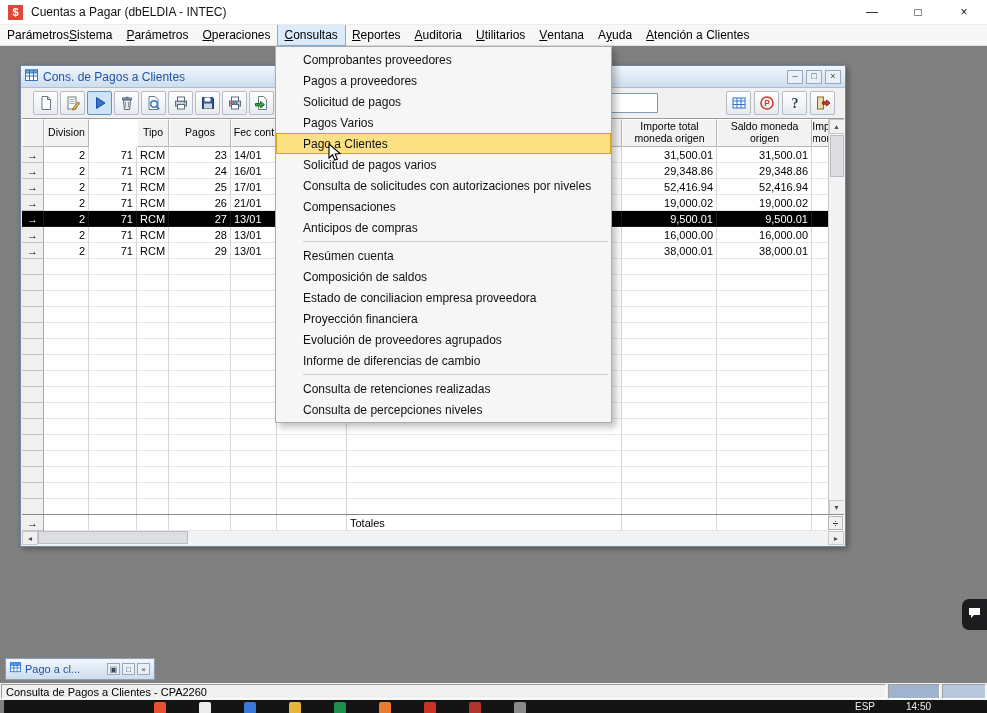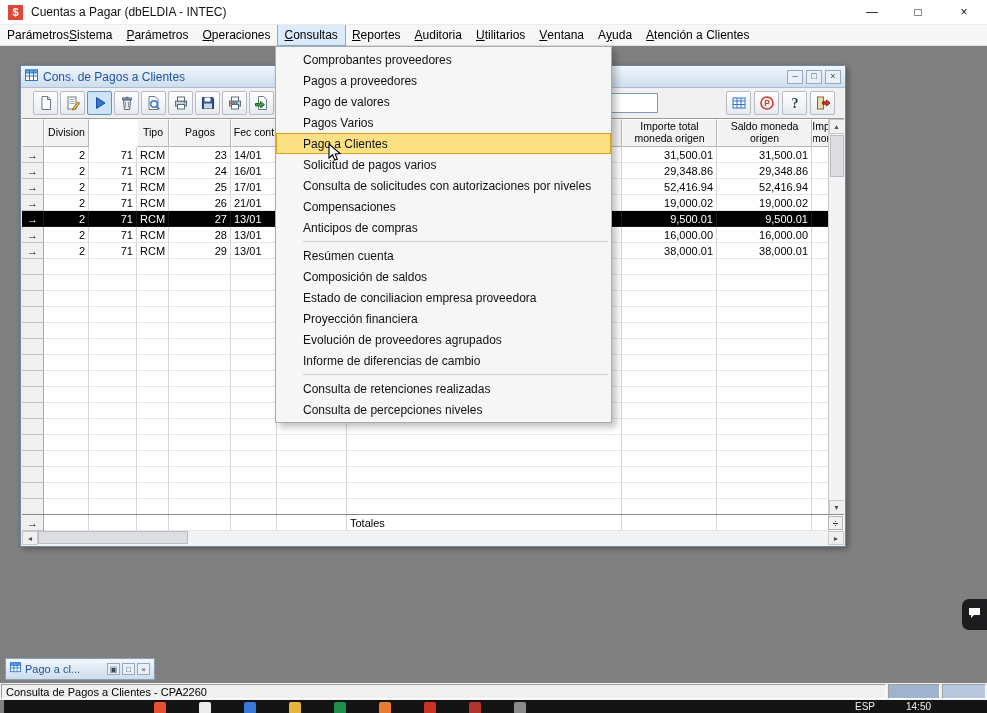--- a/index.html
+++ b/index.html
@@ -569,21 +569,21 @@
     <div class="hs-track">
         <div class="hs-thumb"></div>
       </div>
     <div class="hs-btn">►</div>
   </div>
 </div>
 
 <div class="dropdown">
     <div class="dd-item">Comprobantes proveedores</div>
     <div class="dd-item">Pagos a proveedores</div>
-    <div class="dd-item">Pago de valores</div>
+    <div class="dd-item">Solicitud de pagos</div>
     <div class="dd-item">Pagos Varios</div>
     <div class="dd-item hl">Pago a Clientes</div>
     <div class="dd-item">Solicitud de pagos varios</div>
     <div class="dd-item">Consulta de solicitudes con autorizaciones por niveles</div>
     <div class="dd-item">Compensaciones</div>
     <div class="dd-item">Anticipos de compras</div>
     <div class="dd-sep"></div>
     <div class="dd-item">Resúmen cuenta</div>
     <div class="dd-item">Composición de saldos</div>
     <div class="dd-item">Estado de conciliacion empresa proveedora</div>

